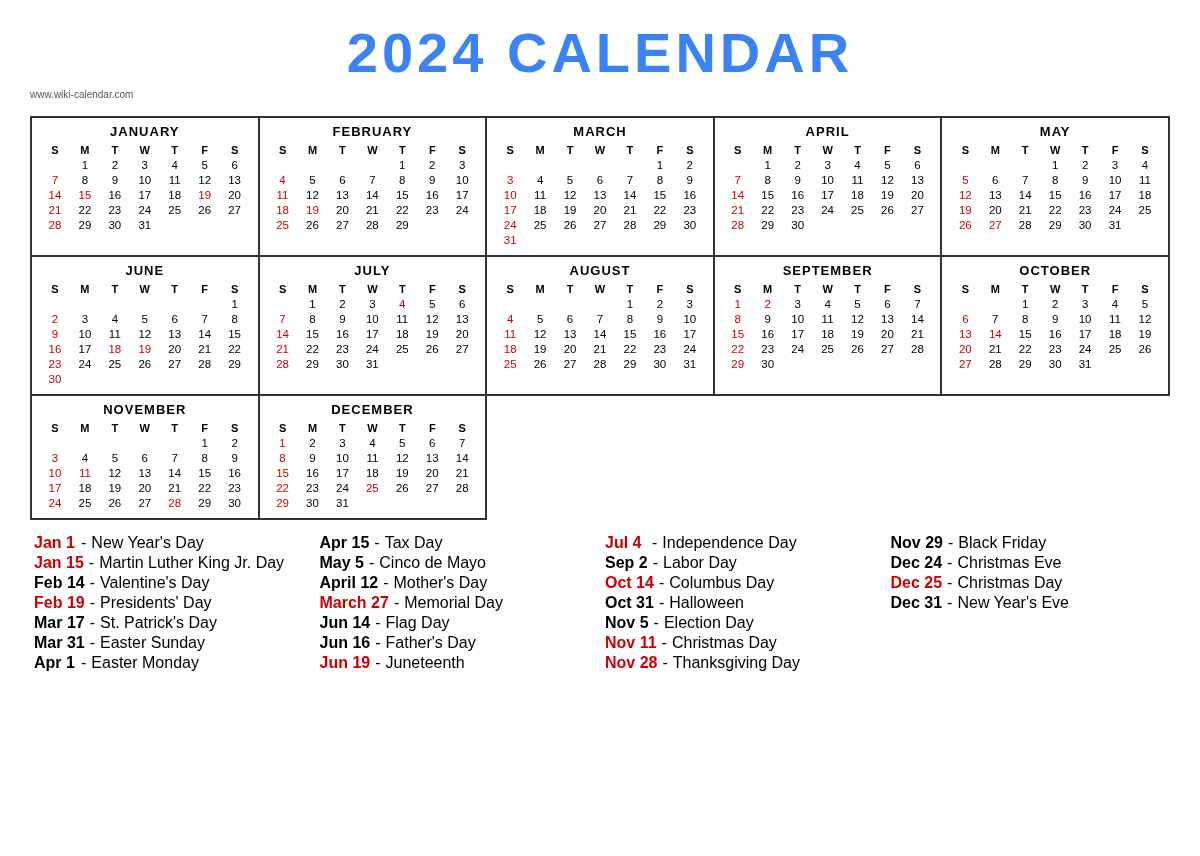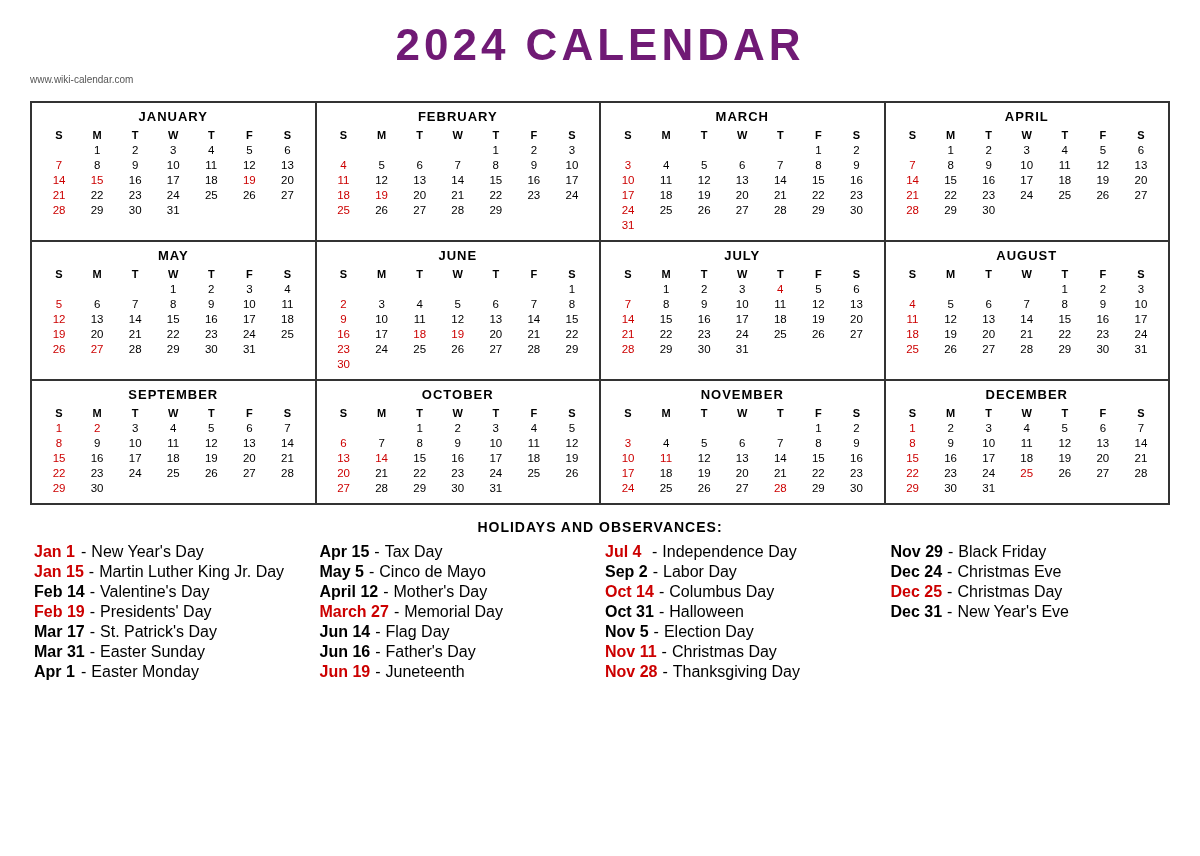--- a/index.html
+++ b/index.html
@@ -5,35 +5,35 @@
     * { margin: 0; padding: 0; box-sizing: border-box; }
     body {
       background: white;
       font-family: Arial, Helvetica, sans-serif;
       width: 1200px;
       min-height: 856px;
       padding: 20px 30px;
     }
     .page-title {
       text-align: center;
-      font-size: 44px;
+      font-size: 56px;
       font-weight: 900;
       letter-spacing: 4px;
       margin-bottom: 4px;
-      color: #701a75;
+      color: #3b82f6;
     }
     .page-subtitle {
       text-align: left;
       font-size: 10px;
       color: #555;
       margin-bottom: 16px;
     }
     .calendar-grid {
       display: grid;
-      grid-template-columns: repeat(4, 1fr);
+      grid-template-columns: repeat(5, 1fr);
       border-top: 2px solid #333;
       border-left: 2px solid #333;
     }
     .month-block {
       border-right: 2px solid #333;
       border-bottom: 2px solid #333;
       padding: 6px 8px 8px 8px;
     }
     .month-name {
       text-align: center;
@@ -874,21 +874,20 @@
             <td></td>
             <td></td>
             <td></td>
           </tr>
         </tbody>
       </table>
     </div>
   </div>
 
 <div class="holidays-section">
-  <div class="holidays-title">HOLIDAYS AND OBSERVANCES:</div>
   <div class="holidays-grid" id="holidays-grid">
       <div>
         <div class="holiday-item">
           <span class="holiday-date" style="color: rgb(204, 0, 0);">Jan 1</span>
           <span class="holiday-dash">-</span>
           <span class="holiday-name">New Year's Day</span>
         </div>
         <div class="holiday-item">
           <span class="holiday-date" style="color: rgb(204, 0, 0);">Jan 15</span>
           <span class="holiday-dash">-</span>

